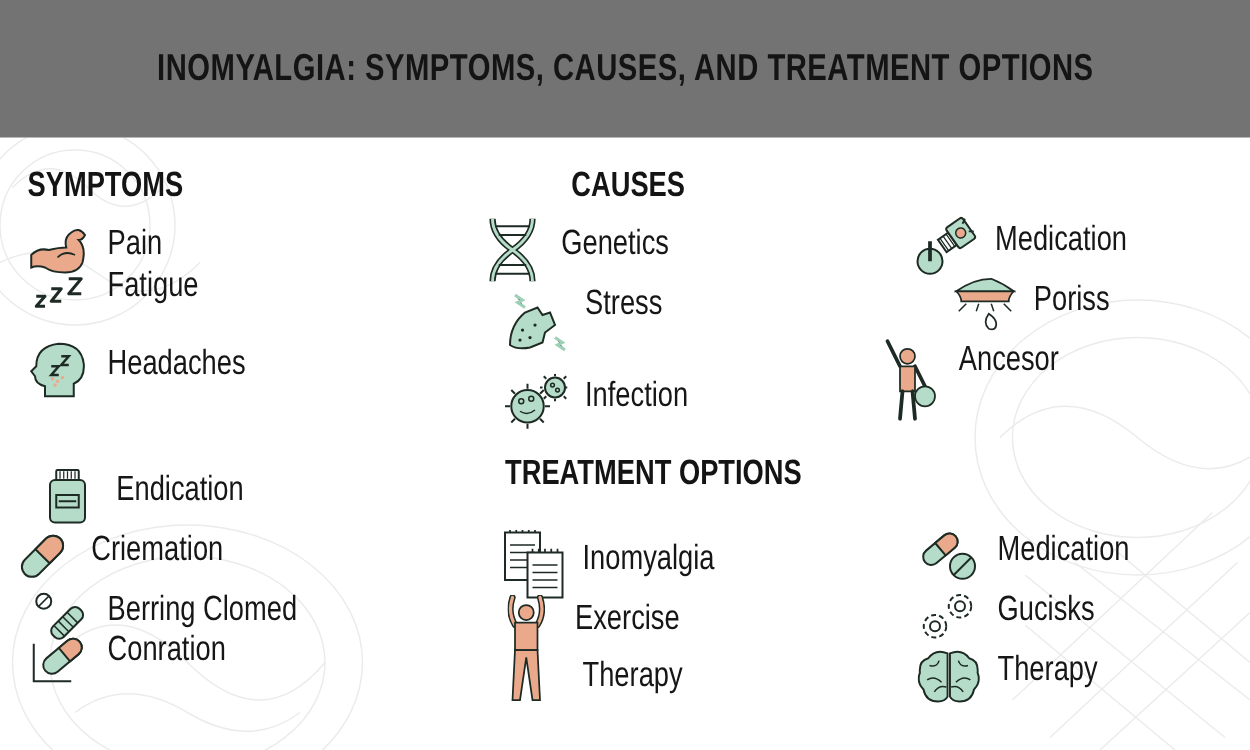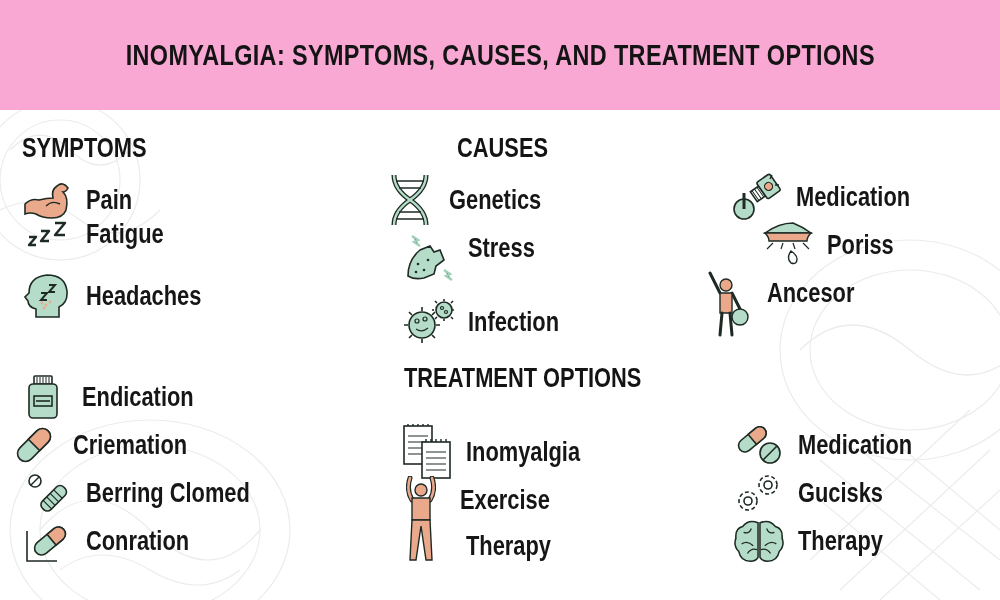--- a/index.html
+++ b/index.html
@@ -1,39 +1,39 @@
 <!DOCTYPE html>
 <html><head>
 <meta charset="utf-8">
 <style>
   * { box-sizing: border-box; margin: 0; padding: 0; }
   html, body { width: 1000px; height: 600px; overflow: hidden; background: #ffffff; }
   body { position: relative; font-family: "Liberation Sans", sans-serif; color: #151515; }
 
   .header {
     position: absolute; left: 0; top: 0; width: 1000px; height: 110px;
-    background: #f9a8d4;
+    background: #737373;
     display: flex; align-items: center; justify-content: center;
   }
   .header h1 {
     font-family: "Liberation Sans", sans-serif;
     font-weight: 700; font-size: 30px; letter-spacing: 0.5px;
     transform: scaleX(0.78); transform-origin: center;
     white-space: nowrap; color: #141414;
   }
 
   .bg-deco { position: absolute; pointer-events: none; opacity: 0.18; }
 
   .section-title {
     position: absolute; font-weight: 700; font-size: 28px;
     transform: scaleX(0.78); transform-origin: left center;
     white-space: nowrap; color: #141414;
   }
 
-  .item { position: absolute; display: flex; align-items: center; height: 44px; font-weight: bold; }
+  .item { position: absolute; display: flex; height: 44px; }
   .item .icon { width: 50px; height: 44px; display: flex; align-items: center; justify-content: center; flex: 0 0 50px; }
   .item .label {
     font-size: 28px; white-space: nowrap; color: #161616;
     transform: scaleX(0.78); transform-origin: left center;
     margin-left: 14px;
   }
   svg { display: block; }
 </style>
 </head>
 <body>
@@ -105,21 +105,21 @@
           <circle cx="18" cy="30" r="1.4"></circle>
           <circle cx="22" cy="32" r="1.4"></circle>
           <circle cx="26" cy="29" r="1.4"></circle>
           <circle cx="20" cy="35" r="1.4"></circle>
         </g>
       </svg>
   </div>
   <span class="label">Headaches</span>
 </div>
 
-<div class="item" style="left:18px;top:375px">
+<div class="item" style="left:29px;top:375px">
   <div class="icon">
     <svg width="34" height="46" viewBox="0 0 34 46">
         <rect x="8" y="2" width="18" height="8" rx="1" fill="#ffffff" stroke="#1e2a24" stroke-width="1.6"></rect>
         <path d="M11 3 v6 M14 3 v6 M17 3 v6 M20 3 v6 M23 3 v6" stroke="#1e2a24" stroke-width="1"></path>
         <rect x="3" y="10" width="28" height="34" rx="4" fill="#b5dcc8" stroke="#1e2a24" stroke-width="1.6"></rect>
         <rect x="8" y="22" width="18" height="10" fill="none" stroke="#1e2a24" stroke-width="1.6"></rect>
         <path d="M10 27 h14" stroke="#1e2a24" stroke-width="1.6"></path>
       </svg>
   </div>
   <span class="label">Endication</span>
@@ -144,21 +144,21 @@
         <path d="M6 14 l8 -8" stroke="#1e2a24" stroke-width="1.4"></path>
         <g transform="rotate(-45 28 28)">
           <rect x="14" y="22" width="30" height="12" rx="5" fill="#b5dcc8" stroke="#1e2a24" stroke-width="1.6"></rect>
           <path d="M20 22 v12 M25 22 v12 M30 22 v12 M35 22 v12" stroke="#1e2a24" stroke-width="1.2"></path>
         </g>
       </svg>
   </div>
   <span class="label">Berring Clomed</span>
 </div>
 
-<div class="item" style="left:22px;top:519px">
+<div class="item" style="left:22px;top:503px">
   <div class="icon">
     <svg width="46" height="44" viewBox="0 0 46 44">
         <path d="M3 12 v30 h30" fill="none" stroke="#1e2a24" stroke-width="1.6"></path>
         <g transform="rotate(-40 26 22)">
           <rect x="8" y="15" width="36" height="14" rx="7" fill="#b5dcc8" stroke="#1e2a24" stroke-width="1.6"></rect>
           <path d="M28 15 h9 a7 7 0 0 1 0 14 h-9 z" fill="#eba98c" stroke="#1e2a24" stroke-width="1.6"></path>
         </g>
       </svg>
   </div>
   <span class="label">Conration</span>

